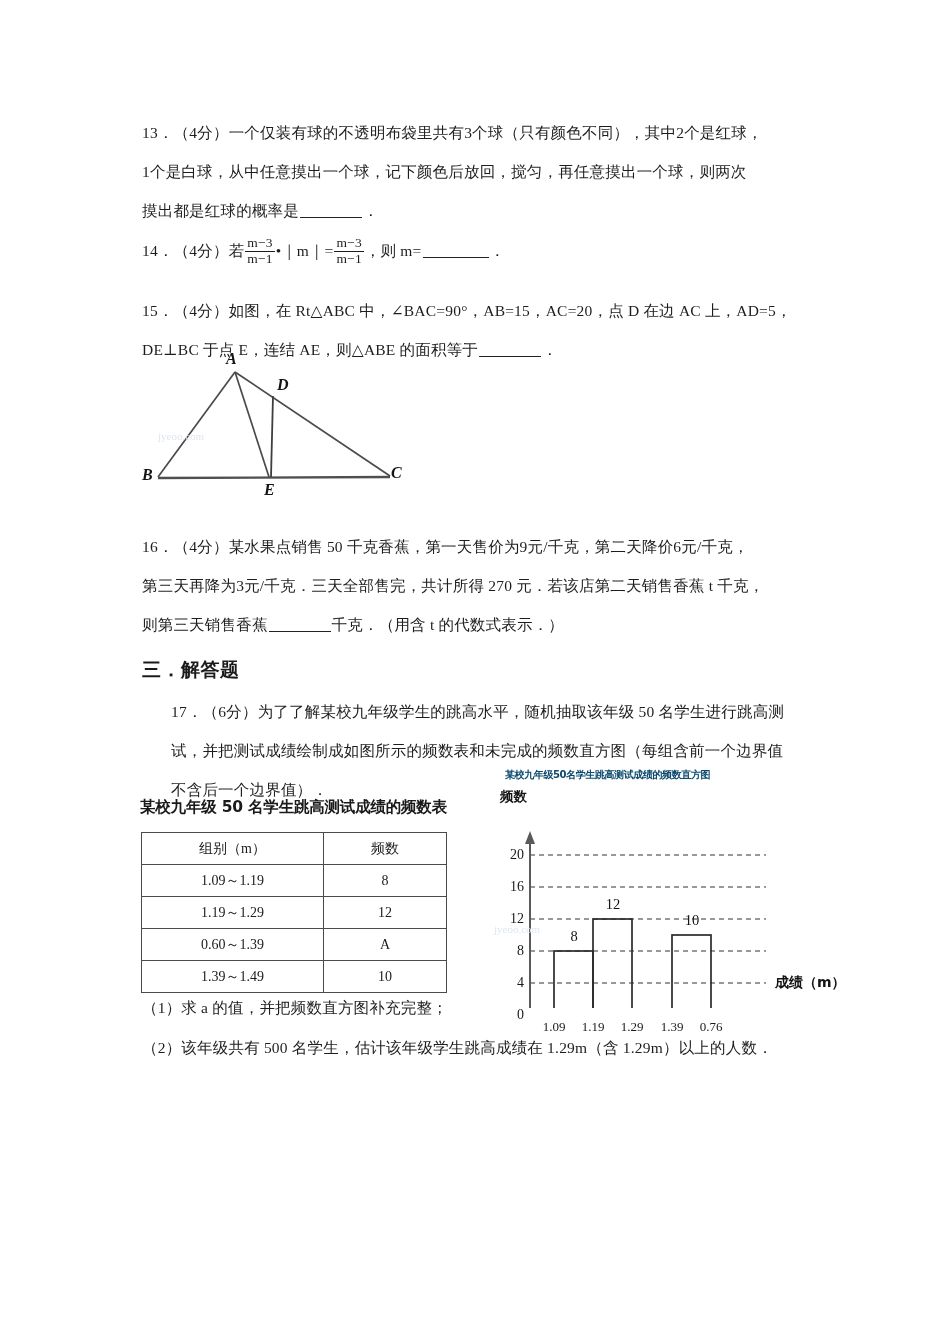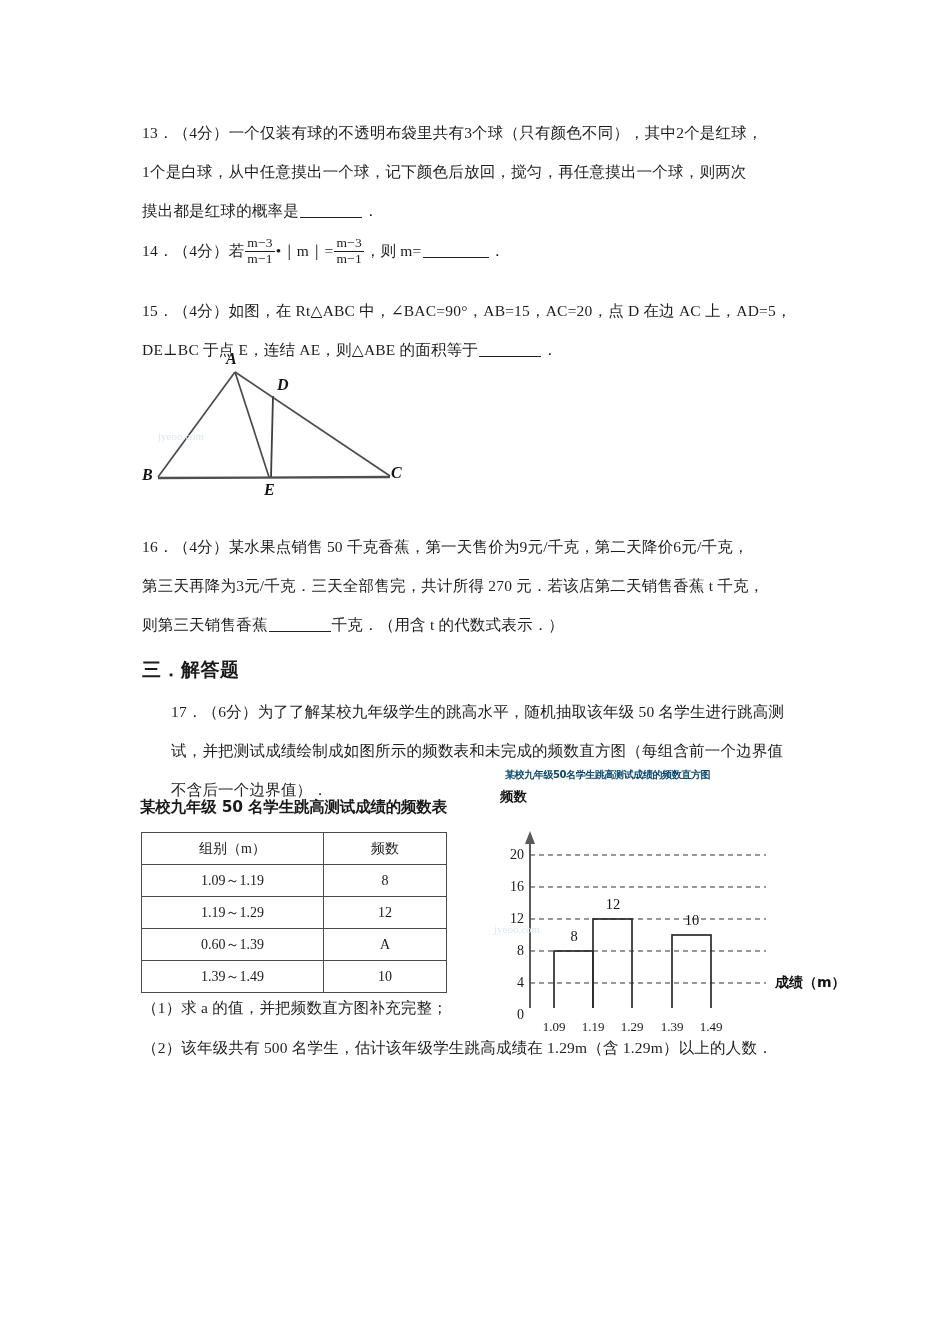--- a/index.html
+++ b/index.html
@@ -295,21 +295,21 @@
     <span class="ytick" style="left:10px; top:207px;">4</span>
     <span class="ytick" style="left:10px; top:175px;">8</span>
     <span class="ytick" style="left:10px; top:143px;">12</span>
     <span class="ytick" style="left:10px; top:111px;">16</span>
     <span class="ytick" style="left:10px; top:79px;">20</span>
 
     <span class="xtick" style="left:46px;  top:251px;">1.09</span>
     <span class="xtick" style="left:85px;  top:251px;">1.19</span>
     <span class="xtick" style="left:124px; top:251px;">1.29</span>
     <span class="xtick" style="left:164px; top:251px;">1.39</span>
-    <span class="xtick" style="left:203px; top:251px;">1.49</span>
+    <span class="xtick" style="left:203px; top:251px;">0.76</span>
 
     <span class="barval" style="left:71px;  top:160px;">8</span>
     <span class="barval" style="left:110px; top:128px;">12</span>
     <span class="barval" style="left:189px; top:144px;">10</span>
 
     <div class="axis-x-name">成绩（m）</div>
     <span class="watermark" style="left:6px; top:155px;">jyeoo.com</span>
   </div>
 
   <div class="q" style="top:992px; line-height:32px;">（1）求 a 的值，并把频数直方图补充完整；</div>

